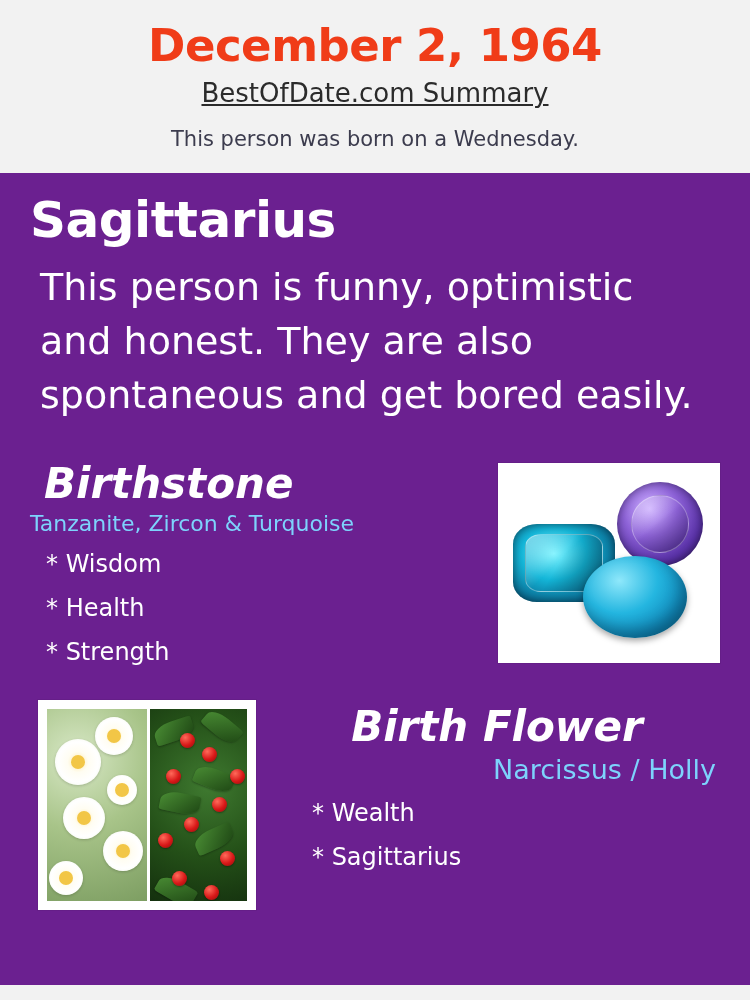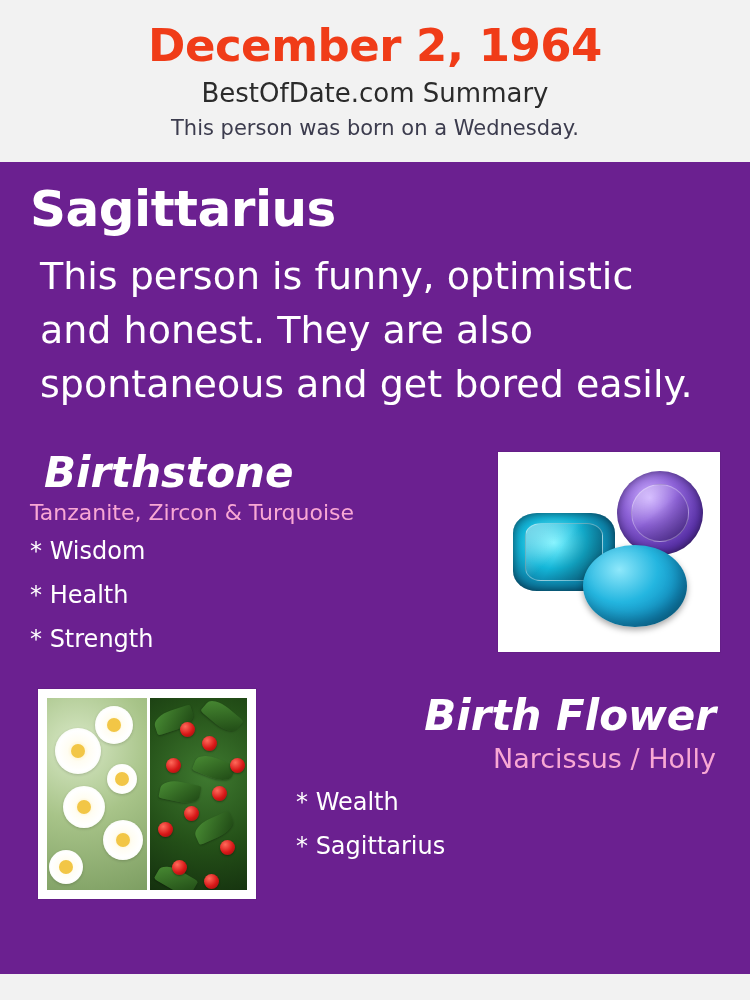--- a/index.html
+++ b/index.html
@@ -32,21 +32,22 @@
     font-size: 45px;
     font-weight: bold;
     line-height: 1.05;
     letter-spacing: -0.5px;
     margin: 0 0 10px 0;
   }
   .site-summary {
     color: #2b2b2b;
     font-size: 26px;
     line-height: 1.1;
-    margin: 0 0 9px 0;
+    margin: 0 0 20px 0;
+    text-decoration: underline;
   }
   .born-note {
     color: #3c3c4e;
     font-size: 21px;
     line-height: 1.1;
     margin: 0;
   }
   .divider {
     height: 8px;
     background: #f2f2f2;
@@ -90,28 +91,28 @@
     font-size: 42px;
     font-weight: bold;
     line-height: 1.0;
     margin: 0 0 6px 0;
     font-style: italic;
   }
   .birthstone-title {
     padding-left: 14px;
   }
   .section-sub {
-    color: #f9a8d4;
+    color: #7dd3fc;
     font-size: 22px;
     line-height: 1.15;
     margin: 0 0 14px 0;
   }
   .bullets {
     list-style: none;
-    margin: 0;
+    margin: 16px;
     padding: 0;
   }
   .bullets li {
     color: #ffffff;
     font-size: 24px;
     line-height: 1.0;
     margin-bottom: 20px;
   }
 
   
@@ -284,21 +285,21 @@
   .l4 { left: 44px; top: 120px; transform: rotate(-24deg); }
   .l5 { left: 6px;  top: 172px; transform: rotate(30deg); }
   .l6 { left: 52px; top: 8px;  transform: rotate(40deg); }
 
   .flower-text {
     margin-left: 248px;
     text-align: left;
     padding-top: 6px;
   }
   .flower-title {
-    text-align: right;
+    text-align: center;
     padding-right: 4px;
   }
   .flower-sub {
     text-align: right;
     padding-right: 4px;
     font-size: 27px;
     margin-bottom: 16px;
   }
   .flower-bullets {
     padding-left: 18px;

